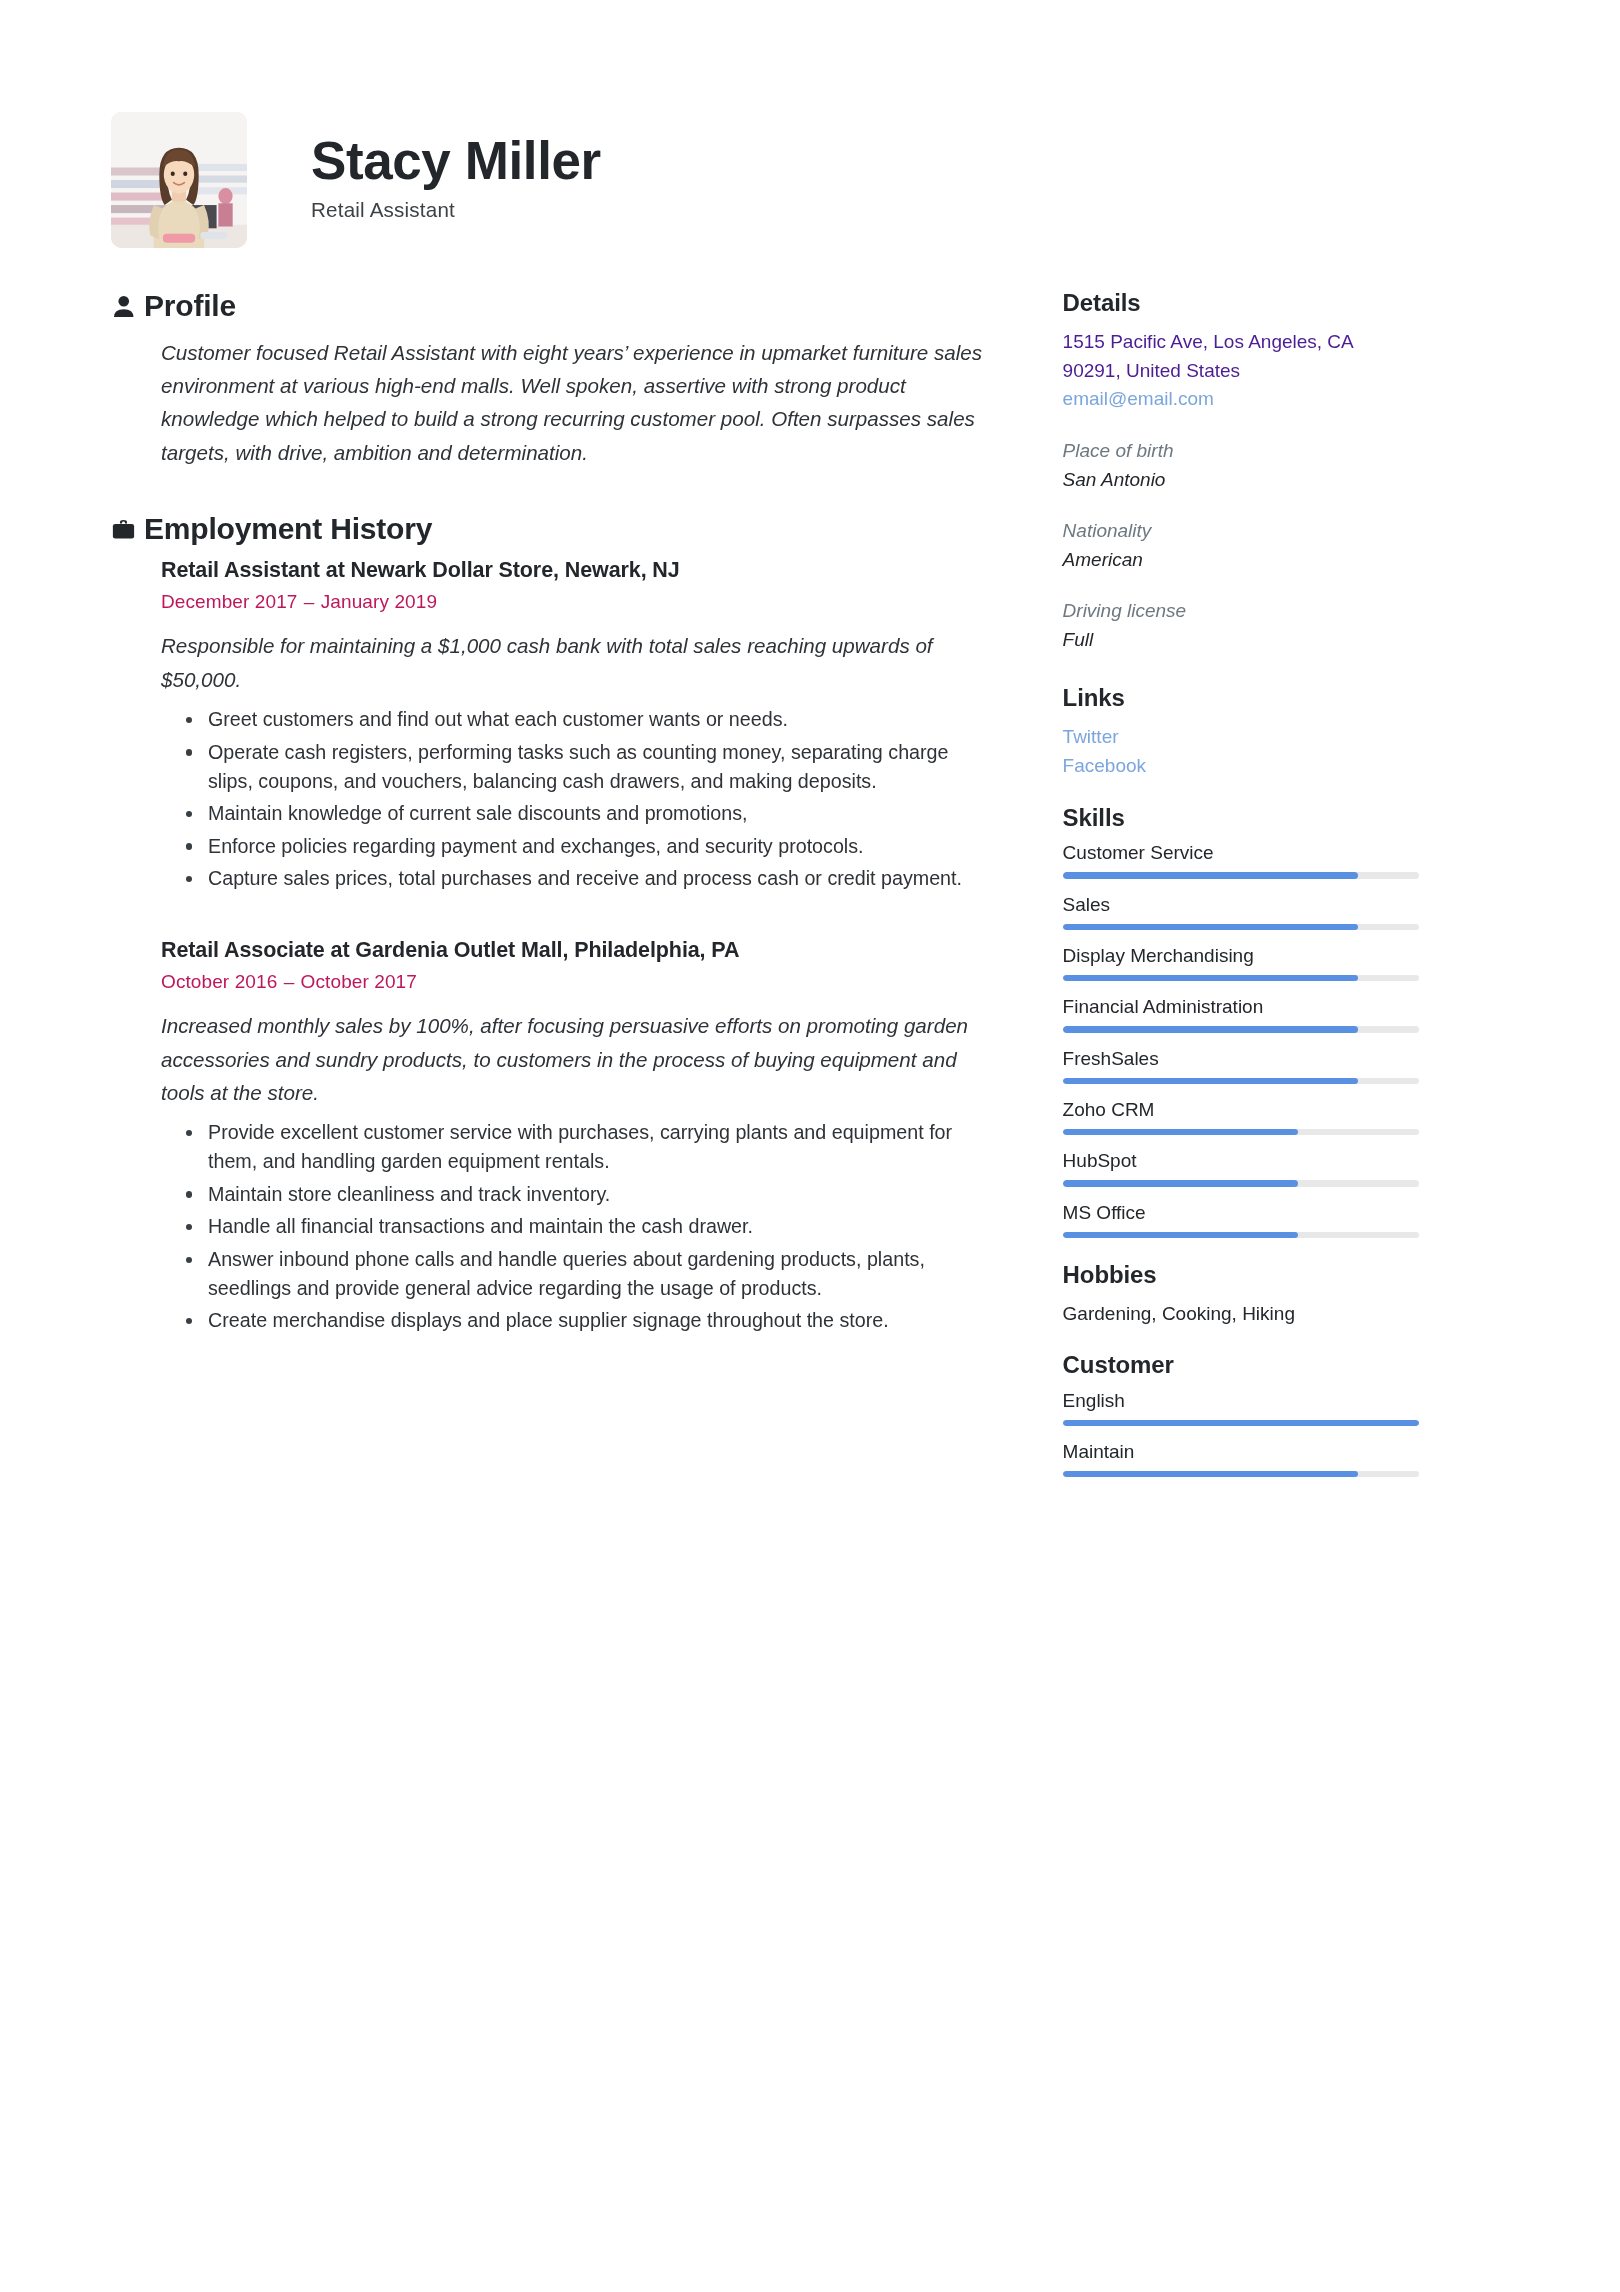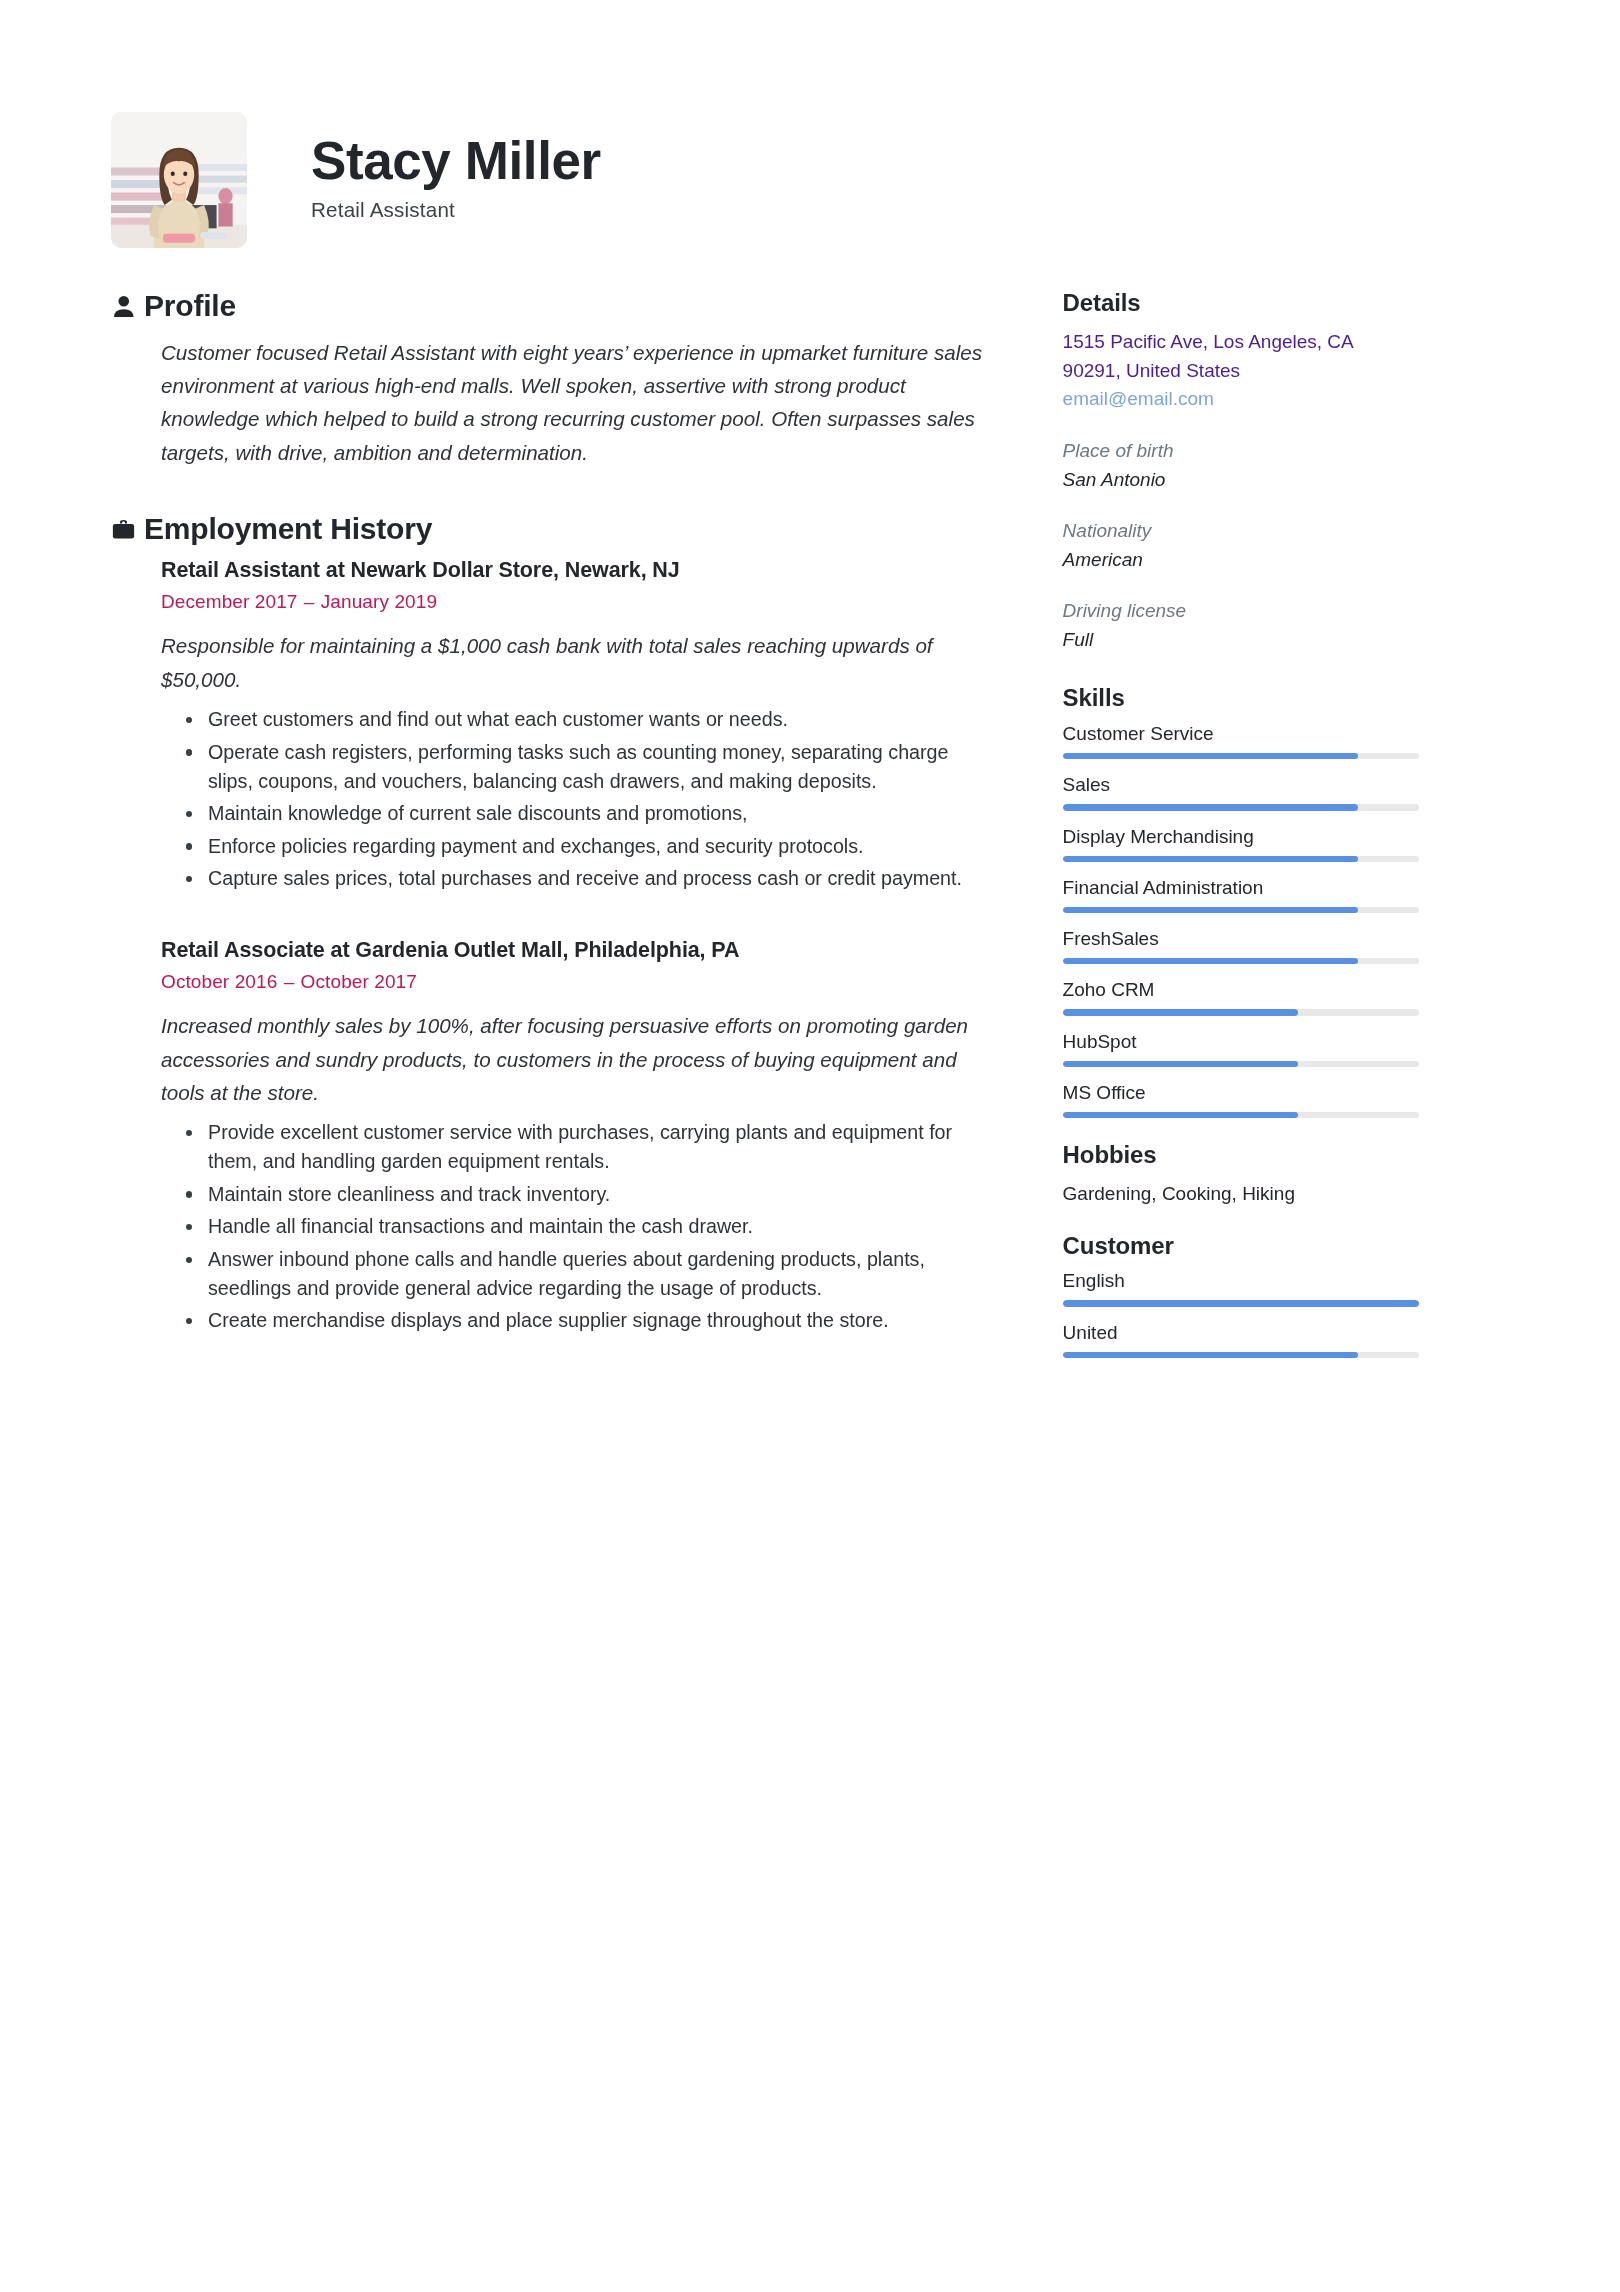--- a/index.html
+++ b/index.html
@@ -372,20 +372,25 @@
         <div class="detail-pair">
           <div class="side-label">Nationality</div>
           <div class="side-value">American</div>
         </div>
         <div class="detail-pair">
           <div class="side-label">Driving license</div>
           <div class="side-value">Full</div>
         </div>
       </div>
 
+      <div class="side-block tight">
+        <div class="side-title">Links</div>
+        <a class="link" href="#">Twitter</a>
+        <a class="link" href="#">Facebook</a>
+      </div>
 
       <div class="side-block tight">
         <div class="side-title">Skills</div>
 
         <div class="skill">
           <div class="skill-name">Customer Service</div>
           <div class="bar-track">
             <div class="bar-fill" style="width: 83%;"></div>
           </div>
         </div>
@@ -440,21 +445,21 @@
 
       <div class="side-block">
         <div class="side-title">Customer</div>
         <div class="skill">
           <div class="skill-name">English</div>
           <div class="bar-track">
             <div class="bar-fill" style="width: 100%;"></div>
           </div>
         </div>
         <div class="skill">
-          <div class="skill-name">United</div>
+          <div class="skill-name">Maintain</div>
           <div class="bar-track">
             <div class="bar-fill" style="width: 83%;"></div>
           </div>
         </div>
       </div>
 
     </div>
   </div>
 </div>
 

